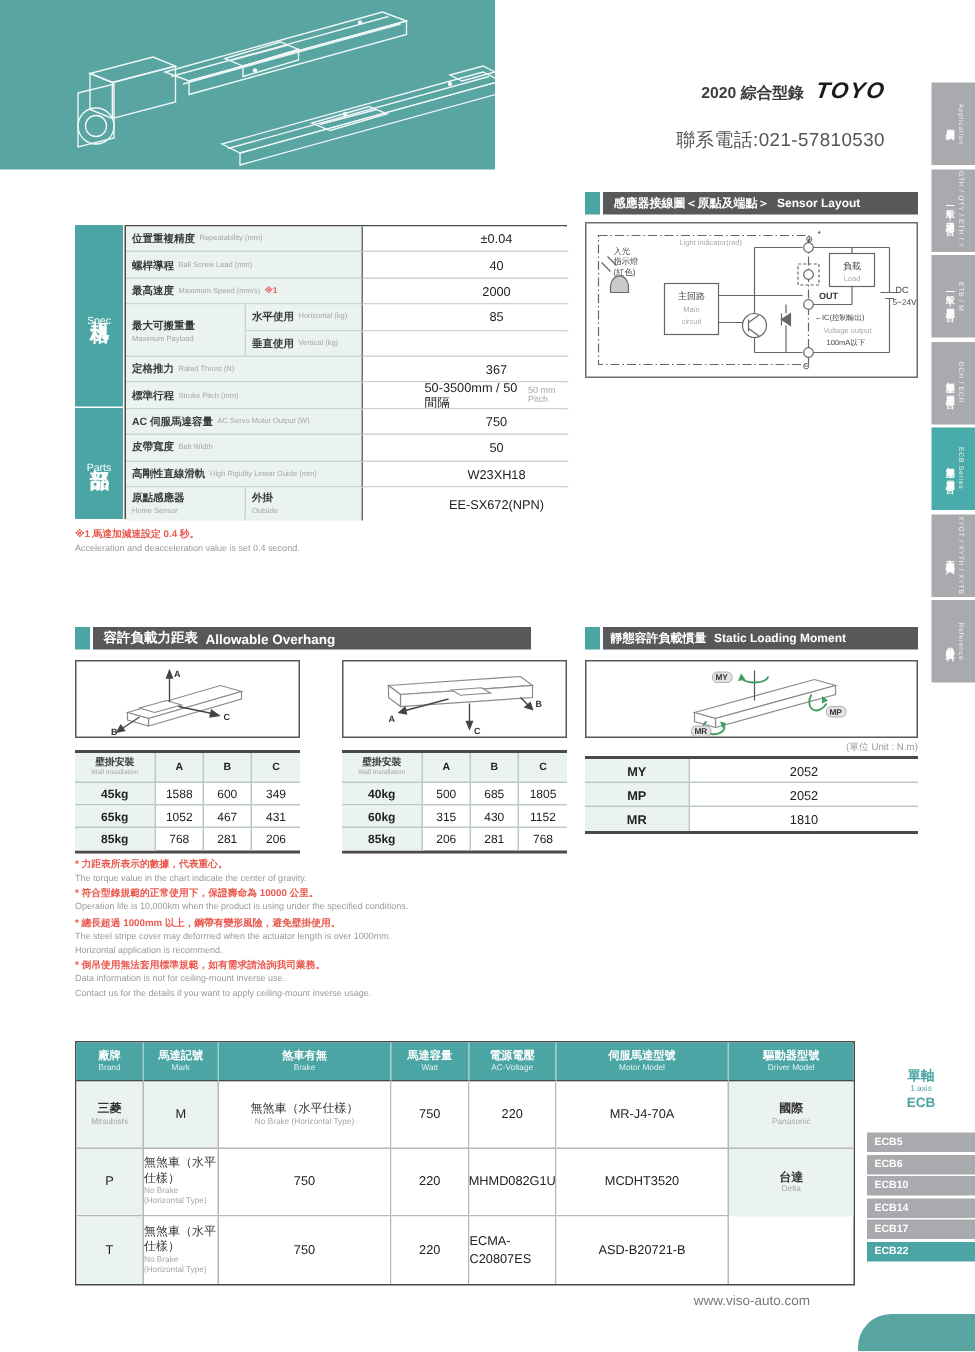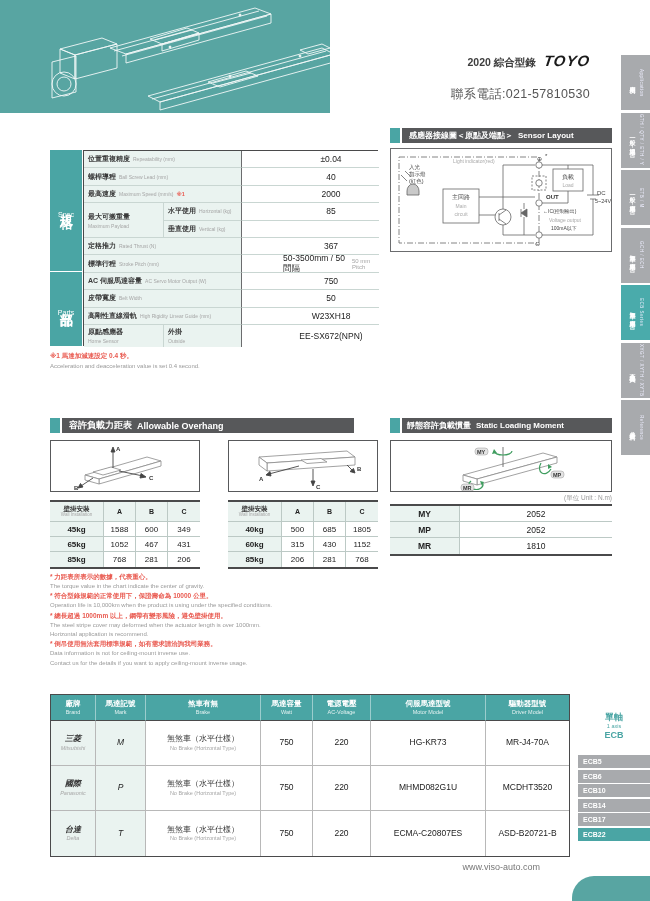--- a/index.html
+++ b/index.html
@@ -83,21 +83,21 @@
   .nt-gray { font-size:6px; color:#9a9a9a; }
 
   
   .mt-grid { position:absolute; left:50px; top:694px; width:520px; border:1px solid #4a4a4b;
              display:grid; grid-template-columns:45px 50px 115px 52px 58px 115px 83px; grid-template-rows:26px 45px 45px 45px; }
   .hcell { background:#4aa5a4; color:#fff; display:flex; flex-direction:column; align-items:center; justify-content:center; line-height:1.25;
            border-right:1px solid rgba(255,255,255,.45); border-bottom:1px solid #4a4a4b; }
   .hcell .hzh { font-size:7.5px; font-weight:bold; }
   .hcell .hen { font-size:5.5px; color:#e3f2f1; }
   .bcell { display:flex; flex-direction:column; align-items:center; justify-content:center; border-right:1px solid #b8b8b8; border-bottom:1px solid #b8b8b8; background:#fff; line-height:1.3; }
-  .bcell.tint { background:#eaf3f0;font-style:italic; }
+  .bcell.tint { background:#eaf3f0; }
   .bcell .bzh { font-size:8px; font-weight:bold; color:#333; }
   .bcell .ben { font-size:5.5px; color:#a6a6a6; }
   .bcell .num { font-size:8.5px; color:#222; }
   .mt-grid > div:nth-child(7n) { border-right:none; }
   .mt-grid > div:nth-last-child(-n+7) { border-bottom:none; }
 
   
   .mnav-head { position:absolute; left:578px; top:712px; width:72px; text-align:center; line-height:1.2; }
   .mnav-head .s1 { font-size:9px; font-weight:bold; color:#4aa5a4; }
   .mnav-head .s2 { font-size:5.5px; color:#4aa5a4; }
@@ -572,23 +572,20 @@
         <span class="bzh" style="font-weight:normal;">無煞車（水平仕樣）</span>
         <span class="ben">No Brake (Horizontal Type)</span>
       </div>
     <div class="bcell">
         <span class="num">750</span>
       </div>
     <div class="bcell">
         <span class="num">220</span>
       </div>
     <div class="bcell">
-        <span class="num">HG-KR73</span>
-      </div>
-    <div class="bcell">
         <span class="num">MR-J4-70A</span>
       </div>
 
     <div class="bcell tint">
         <span class="bzh">國際</span>
         <span class="ben">Panasonic</span>
       </div>
     <div class="bcell tint">
         <span class="num">P</span>
       </div>

